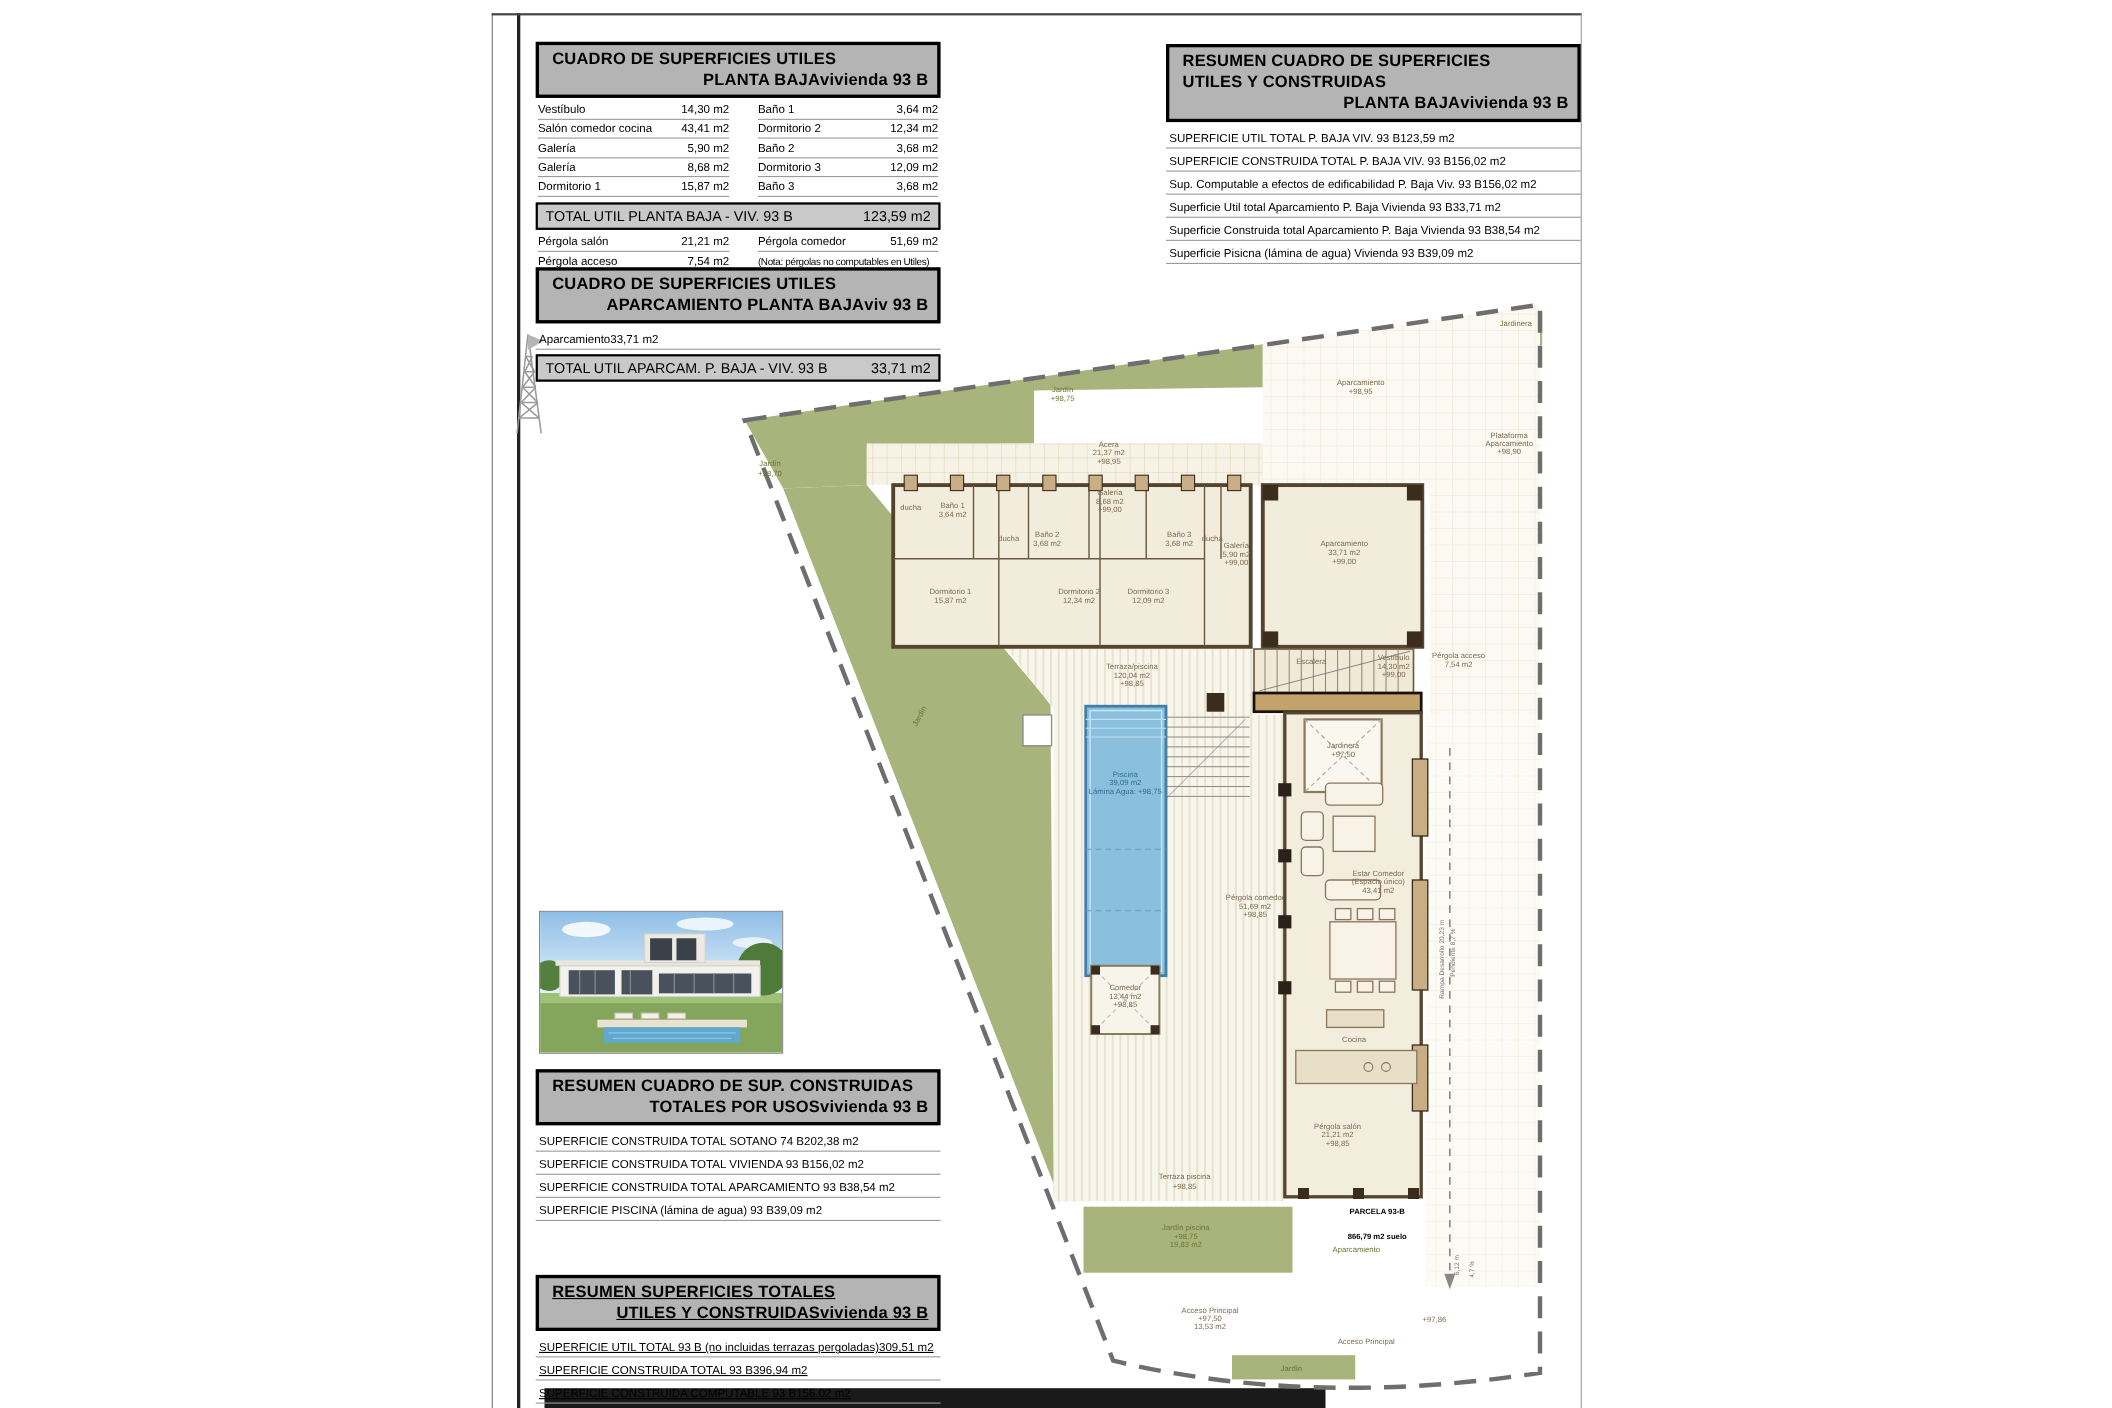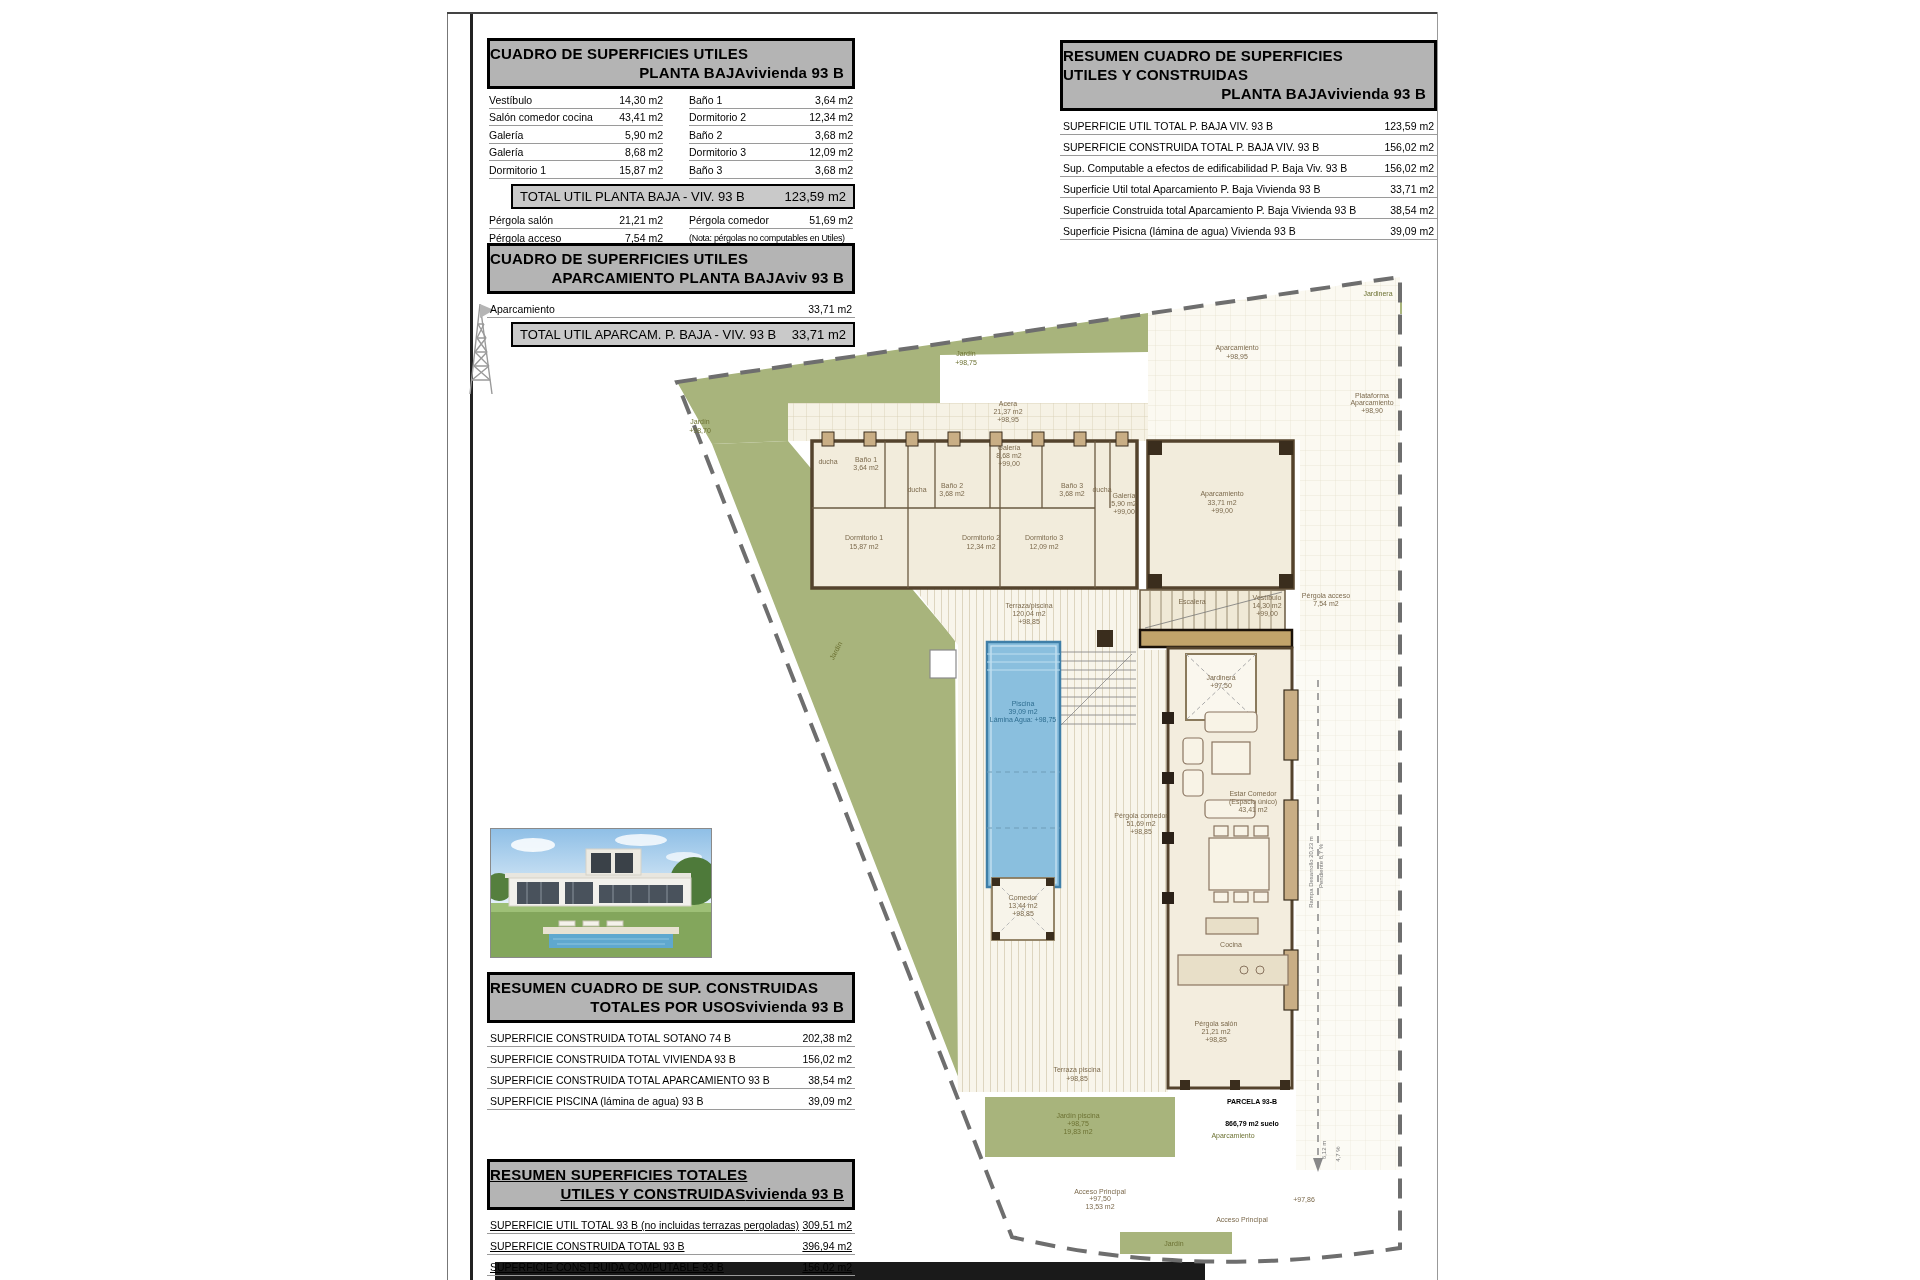--- a/index.html
+++ b/index.html
@@ -1,34 +1,34 @@
 <!DOCTYPE html>
 <html><head>
 <meta charset="utf-8">
 <style>
   html,body{margin:0;padding:0;background:#ffffff;}
   body{font-family:"Liberation Sans",sans-serif;}
   .sheet{position:relative;width:1920px;height:1280px;background:#fff;overflow:hidden;}
   .frame{position:absolute;background:#444;}
   
   .tbl{position:absolute;color:#000;}
-  .tbl-head{background:#b4b4b4;border:3px solid #000;padding:3px 8px 4px 0;}
+  .tbl-head{background:#b4b4b4;border:3px solid #000;padding:3px 8px 4px 12px;}
   .hl{font-size:15px;font-weight:bold;line-height:1.28;letter-spacing:.2px;white-space:nowrap;}
   .hrow{display:flex;justify-content:flex-end;}
   .rows{margin-top:3px;}
   .prow{display:flex;justify-content:space-between;height:17.6px;align-items:center;padding:0 2px;}
   .half{display:flex;justify-content:space-between;align-items:flex-end;width:174px;border-bottom:1px solid #9a9a9a;padding-bottom:2px;}
   .half.h2{width:164px;}
   .half.norule{border-bottom:none;}
   .half.note{font-size:9px;letter-spacing:-0.3px;white-space:nowrap;justify-content:flex-start;border-bottom:none;}
   .lbl{font-size:10.5px;white-space:nowrap;}
   .val{font-size:10.5px;white-space:nowrap;}
-  .srow{display:flex;justify-content:space-between;align-items:flex-end;height:18px;border-bottom:1px solid #9a9a9a;padding:0 3px 2px 3px;}
+  .srow{display:flex;align-items:flex-end;height:18px;border-bottom:1px solid #9a9a9a;padding:0 3px 2px 3px;}
   .srow .lbl,.srow .val{font-size:10.5px;}
-  .total{background:#c9c9c9;border:2px solid #000;display:flex;justify-content:space-between;align-items:center;font-size:13px;padding:3px 7px;margin-top:4px;margin-bottom:3px;white-space:nowrap;margin-left:24px;}
+  .total{background:#c9c9c9;border:2px solid #000;display:flex;justify-content:space-between;align-items:center;font-size:13px;padding:3px 7px;margin-top:4px;margin-bottom:3px;white-space:nowrap;}
   .photo{position:absolute;left:490px;top:828px;width:222px;height:130px;border:1px solid #8a8a8a;box-sizing:border-box;}
   .mast{position:absolute;left:448px;top:296px;width:64px;height:104px;}
   #bottom-bar{position:absolute;left:495px;top:1262px;width:710px;height:18px;background:#1a1a1a;}
   
   .pl{font-family:"Liberation Sans",sans-serif;font-size:7px;text-anchor:middle;fill:#7c6a4d;}
   .pl.g{fill:#6d7233;}
   .pl.p{fill:#2f6e91;}
   .pl.t{fill:#767676;font-size:6px;}
   .pl.b{fill:#000;font-weight:bold;}
 </style>

